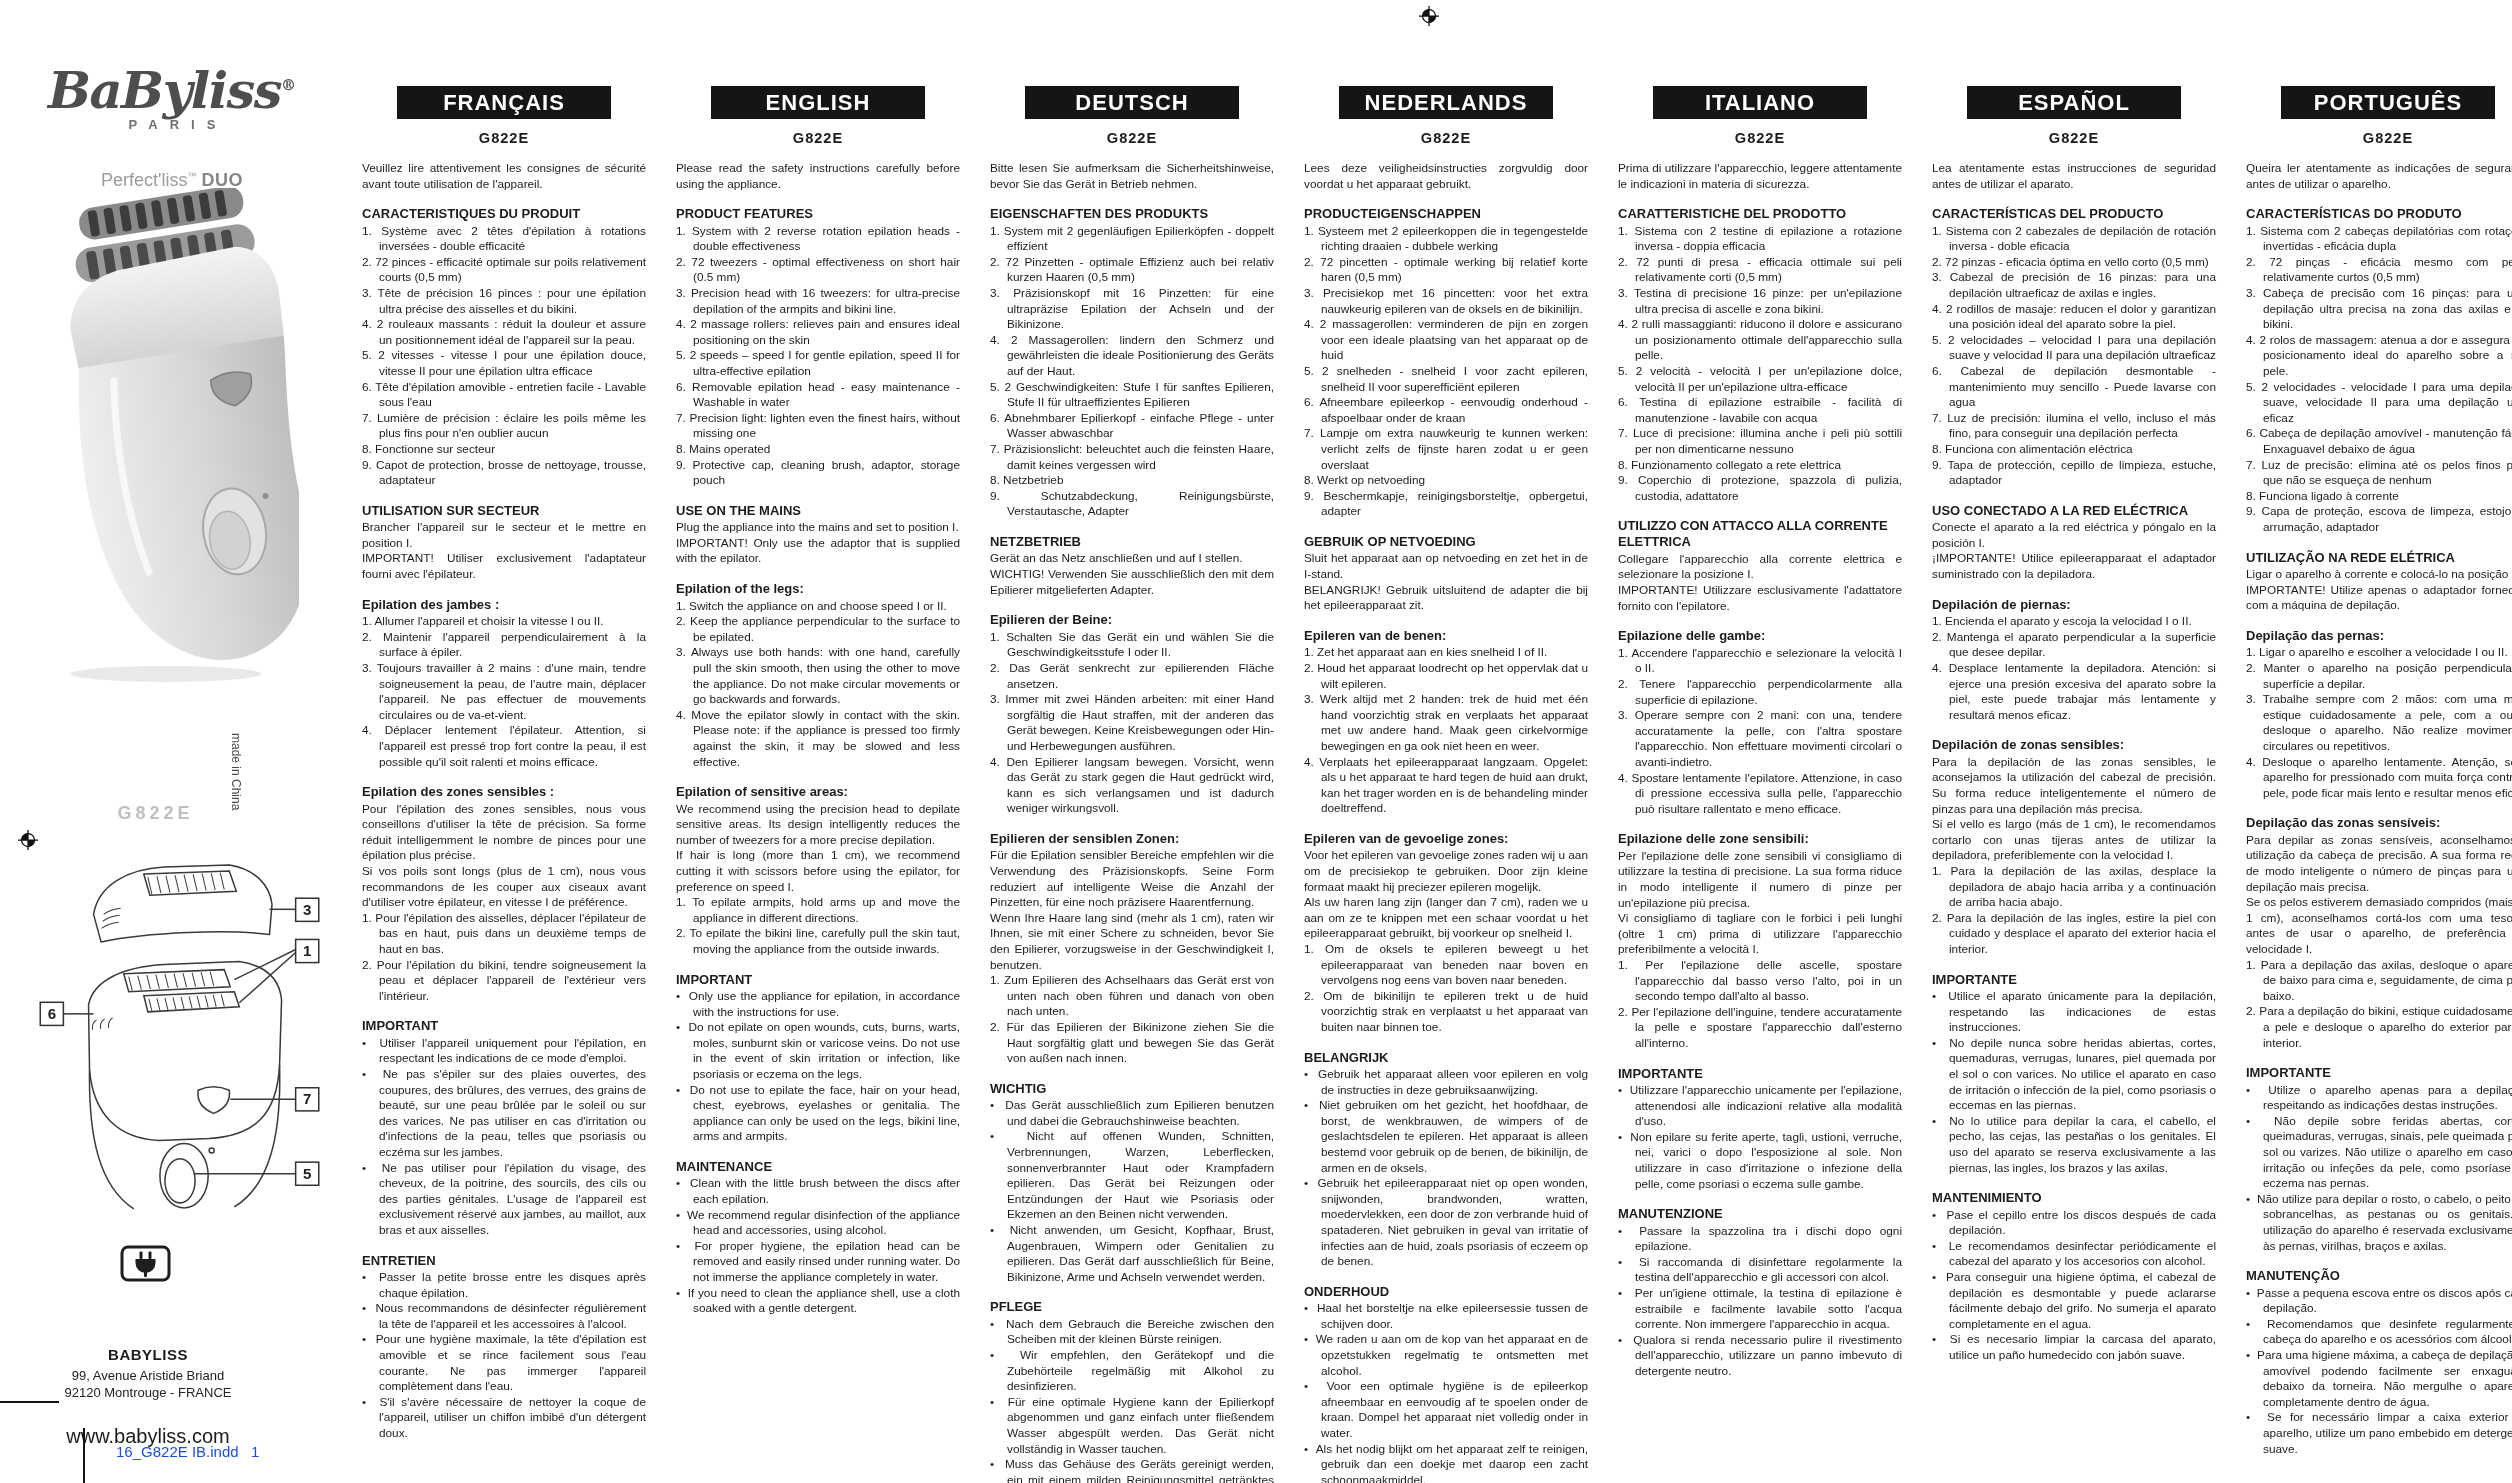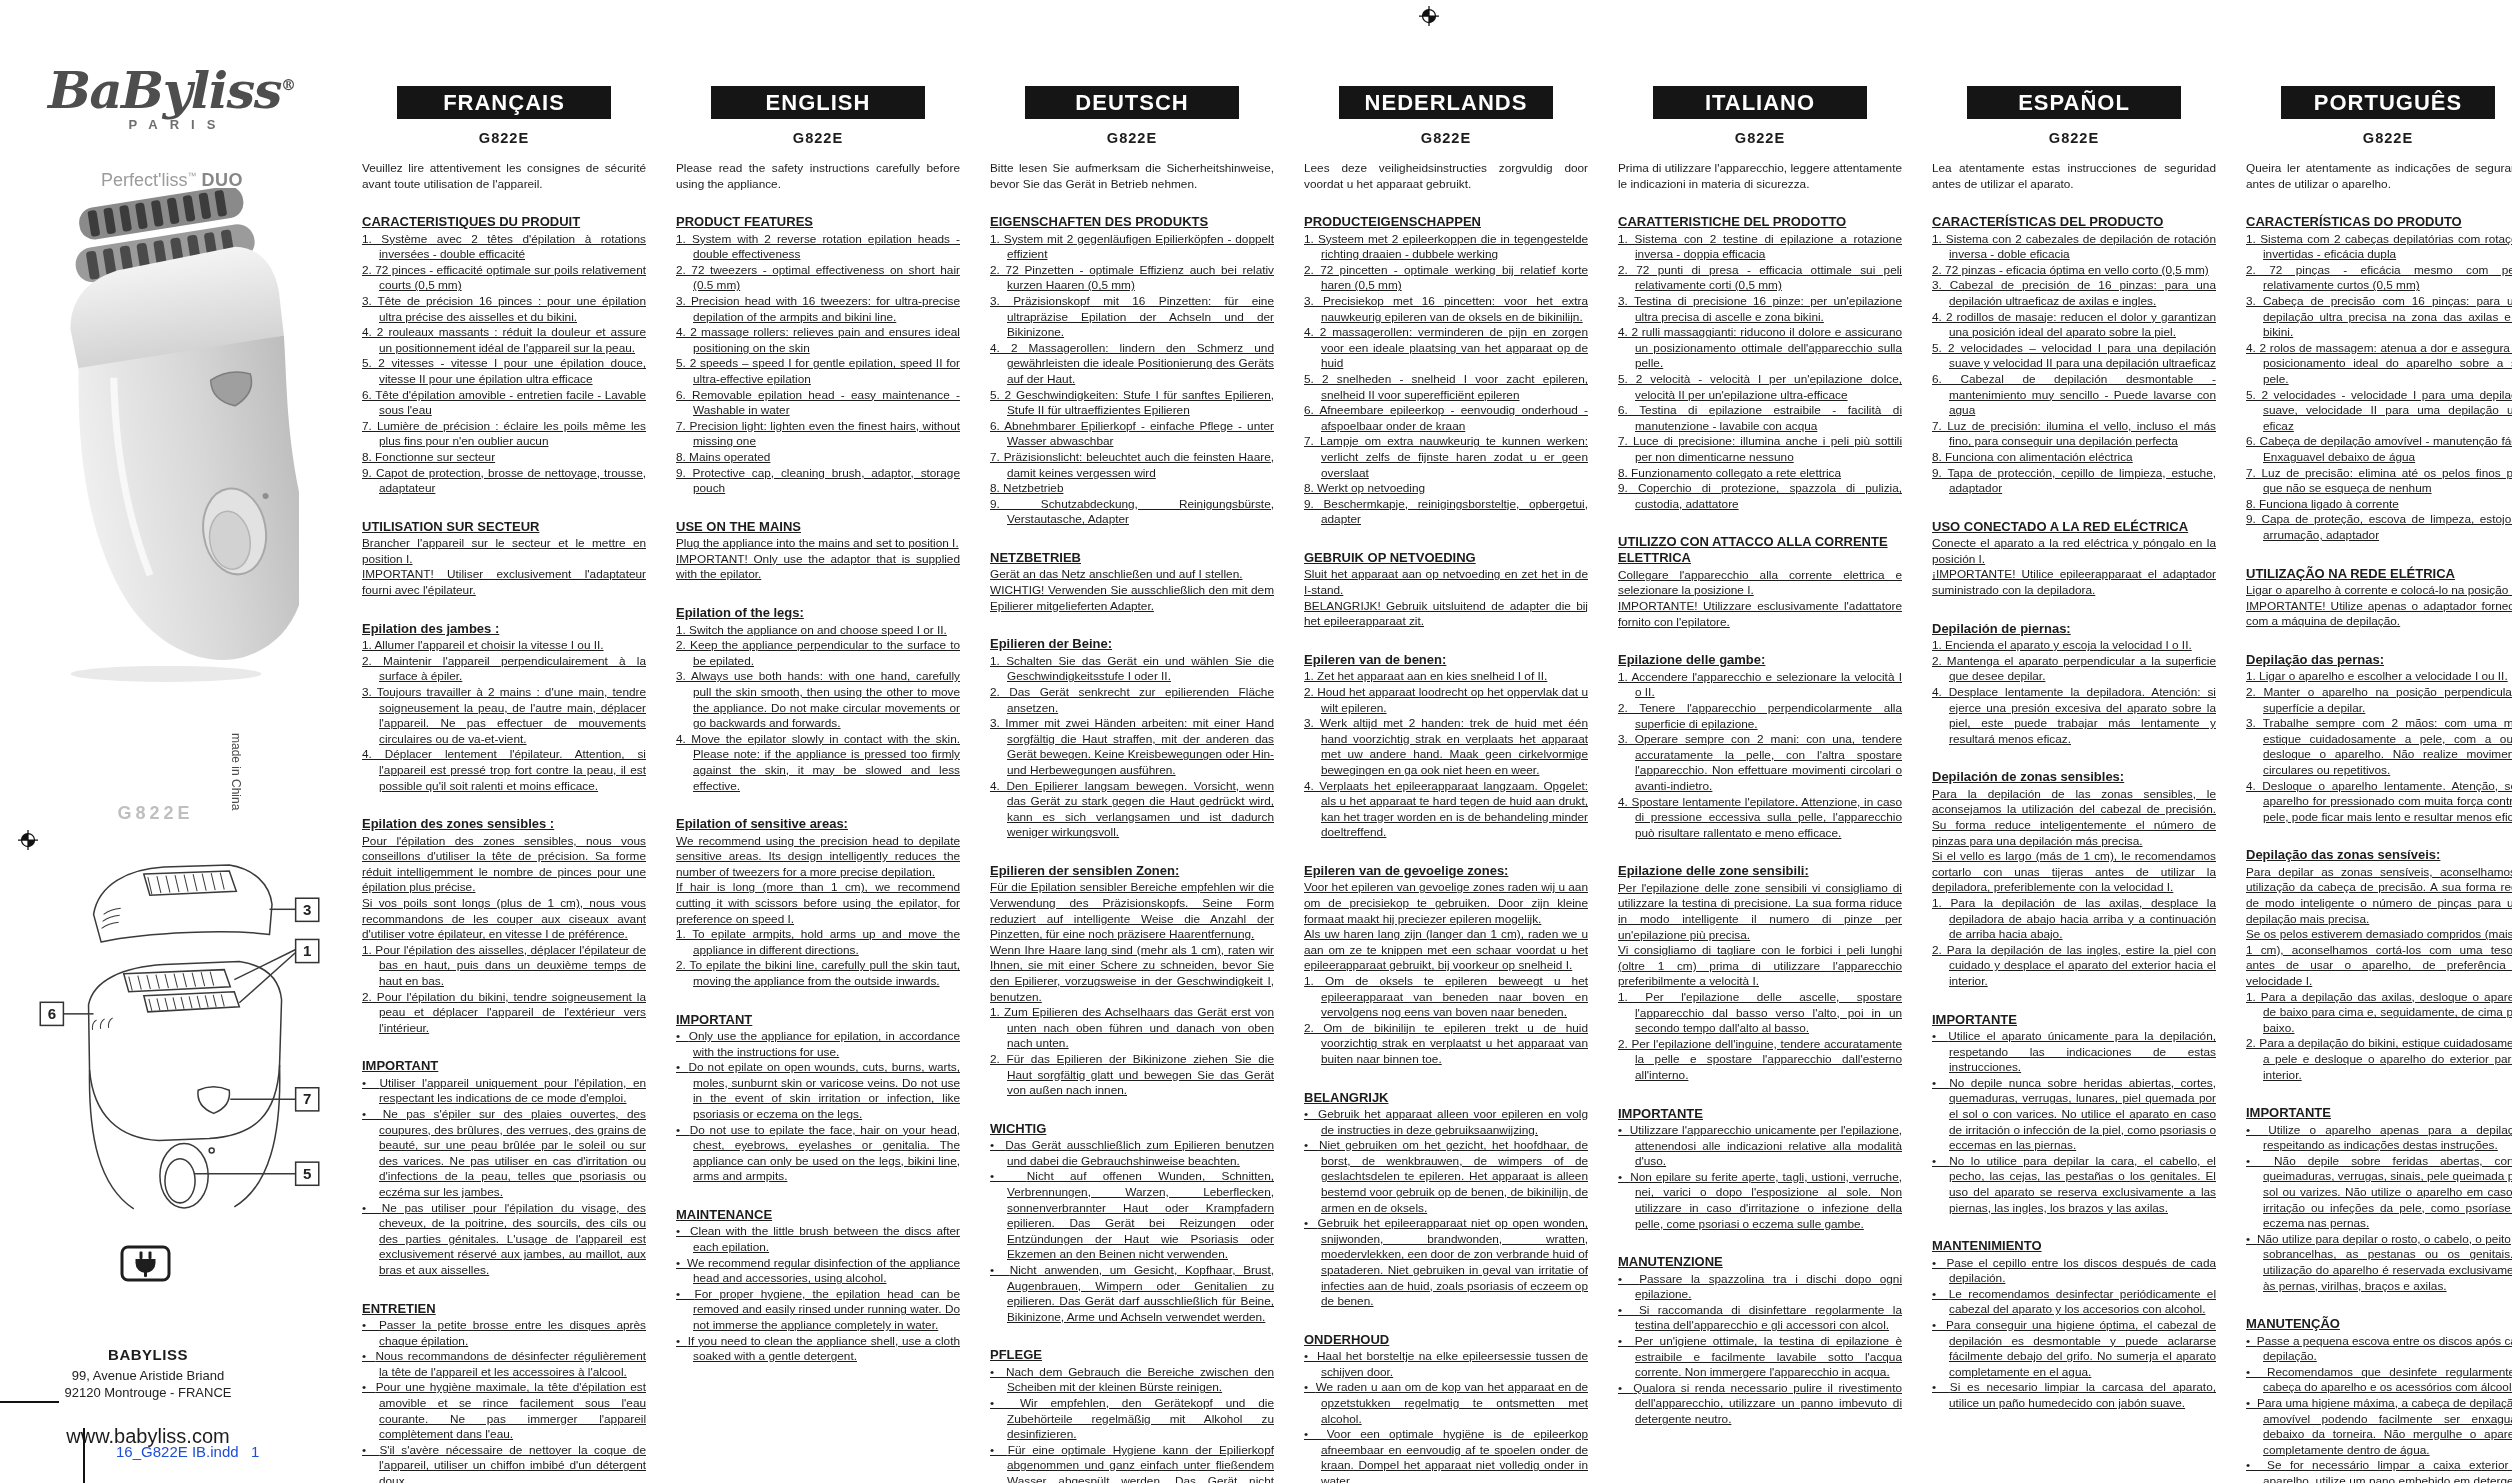--- a/index.html
+++ b/index.html
@@ -7,21 +7,21 @@
         font-family:"Liberation Sans",sans-serif;color:#1c1c1c;}
   
   .columns{position:absolute;left:347px;top:86px;display:flex;}
   .col{width:314px;padding:0 15px;box-sizing:border-box;}
   .col-header{height:33px;margin:0 35px;background:#151515;color:#fff;display:flex;
               align-items:center;justify-content:center;}
   .col-lang{font-size:22px;font-weight:bold;letter-spacing:1px;text-align:right;}
   .col-model{text-align:center;font-weight:bold;font-size:14.6px;letter-spacing:1px;margin:11px 0 15px;}
   .para{margin:0;text-align:justify;font-size:11.8px;line-height:15.6px;}
   .intro{margin-bottom:3px;}
-  .section{margin-top:22px;text-decoration:underline;}
+  .section{margin-top:14px;}
   .sec-heading{font-weight:bold;font-size:13px;line-height:16px;margin-bottom:1.5px;}
   .li{text-align:justify;font-size:11.8px;line-height:15.6px;padding-left:17px;text-indent:-17px;}
   .li.bullet::before{content:"\2022\00a0\00a0";}
   
   .sidebar{position:absolute;left:0;top:0;width:347px;height:1483px;}
   .logo{position:absolute;left:35px;top:65px;width:274px;text-align:center;}
   .brand{font-family:"DejaVu Serif",serif;font-style:italic;font-weight:bold;
          font-size:51px;color:#4e4e4e;letter-spacing:-1.5px;line-height:1;}
   .brand .reg{font-size:15px;vertical-align:super;letter-spacing:0;}
   .paris{font-size:13px;font-weight:bold;color:#6f6f6f;letter-spacing:12px;margin-top:1px;text-indent:12px;}
@@ -390,21 +390,21 @@
           <div class="section">
             <div class="sec-heading">Epileren van de benen:</div>
             <div class="li num">1. Zet het apparaat aan en kies snelheid I of II.</div>
             <div class="li num">2. Houd het apparaat loodrecht op het oppervlak dat u wilt epileren.</div>
             <div class="li num">3. Werk altijd met 2 handen: trek de huid met één hand voorzichtig strak en verplaats het apparaat met uw andere hand. Maak geen cirkelvormige bewegingen en ga ook niet heen en weer.</div>
             <div class="li num">4. Verplaats het epileerapparaat langzaam. Opgelet: als u het apparaat te hard tegen de huid aan drukt, kan het trager worden en is de behandeling minder doeltreffend.</div>
           </div>
           <div class="section">
             <div class="sec-heading">Epileren van de gevoelige zones:</div>
             <p class="para">Voor het epileren van gevoelige zones raden wij u aan om de precisiekop te gebruiken. Door zijn kleine formaat maakt hij preciezer epileren mogelijk.</p>
-            <p class="para">Als uw haren lang zijn (langer dan 1 cm), raden we u aan om ze te knippen met een schaar voordat u het epileerapparaat gebruikt, bij voorkeur op snelheid I.</p>
+            <p class="para">Als uw haren lang zijn (langer dan 7 cm), raden we u aan om ze te knippen met een schaar voordat u het epileerapparaat gebruikt, bij voorkeur op snelheid I.</p>
             <div class="li num">1. Om de oksels te epileren beweegt u het epileerapparaat van beneden naar boven en vervolgens nog eens van boven naar beneden.</div>
             <div class="li num">2. Om de bikinilijn te epileren trekt u de huid voorzichtig strak en verplaatst u het apparaat van buiten naar binnen toe.</div>
           </div>
           <div class="section">
             <div class="sec-heading">BELANGRIJK</div>
             <div class="li bullet">Gebruik het apparaat alleen voor epileren en volg de instructies in deze gebruiksaanwijzing.</div>
             <div class="li bullet">Niet gebruiken om het gezicht, het hoofdhaar, de borst, de wenkbrauwen, de wimpers of de geslachtsdelen te epileren. Het apparaat is alleen bestemd voor gebruik op de benen, de bikinilijn, de armen en de oksels.</div>
             <div class="li bullet">Gebruik het epileerapparaat niet op open wonden, snijwonden, brandwonden, wratten, moedervlekken, een door de zon verbrande huid of spataderen. Niet gebruiken in geval van irritatie of infecties aan de huid, zoals psoriasis of eczeem op de benen.</div>
           </div>
           <div class="section">

